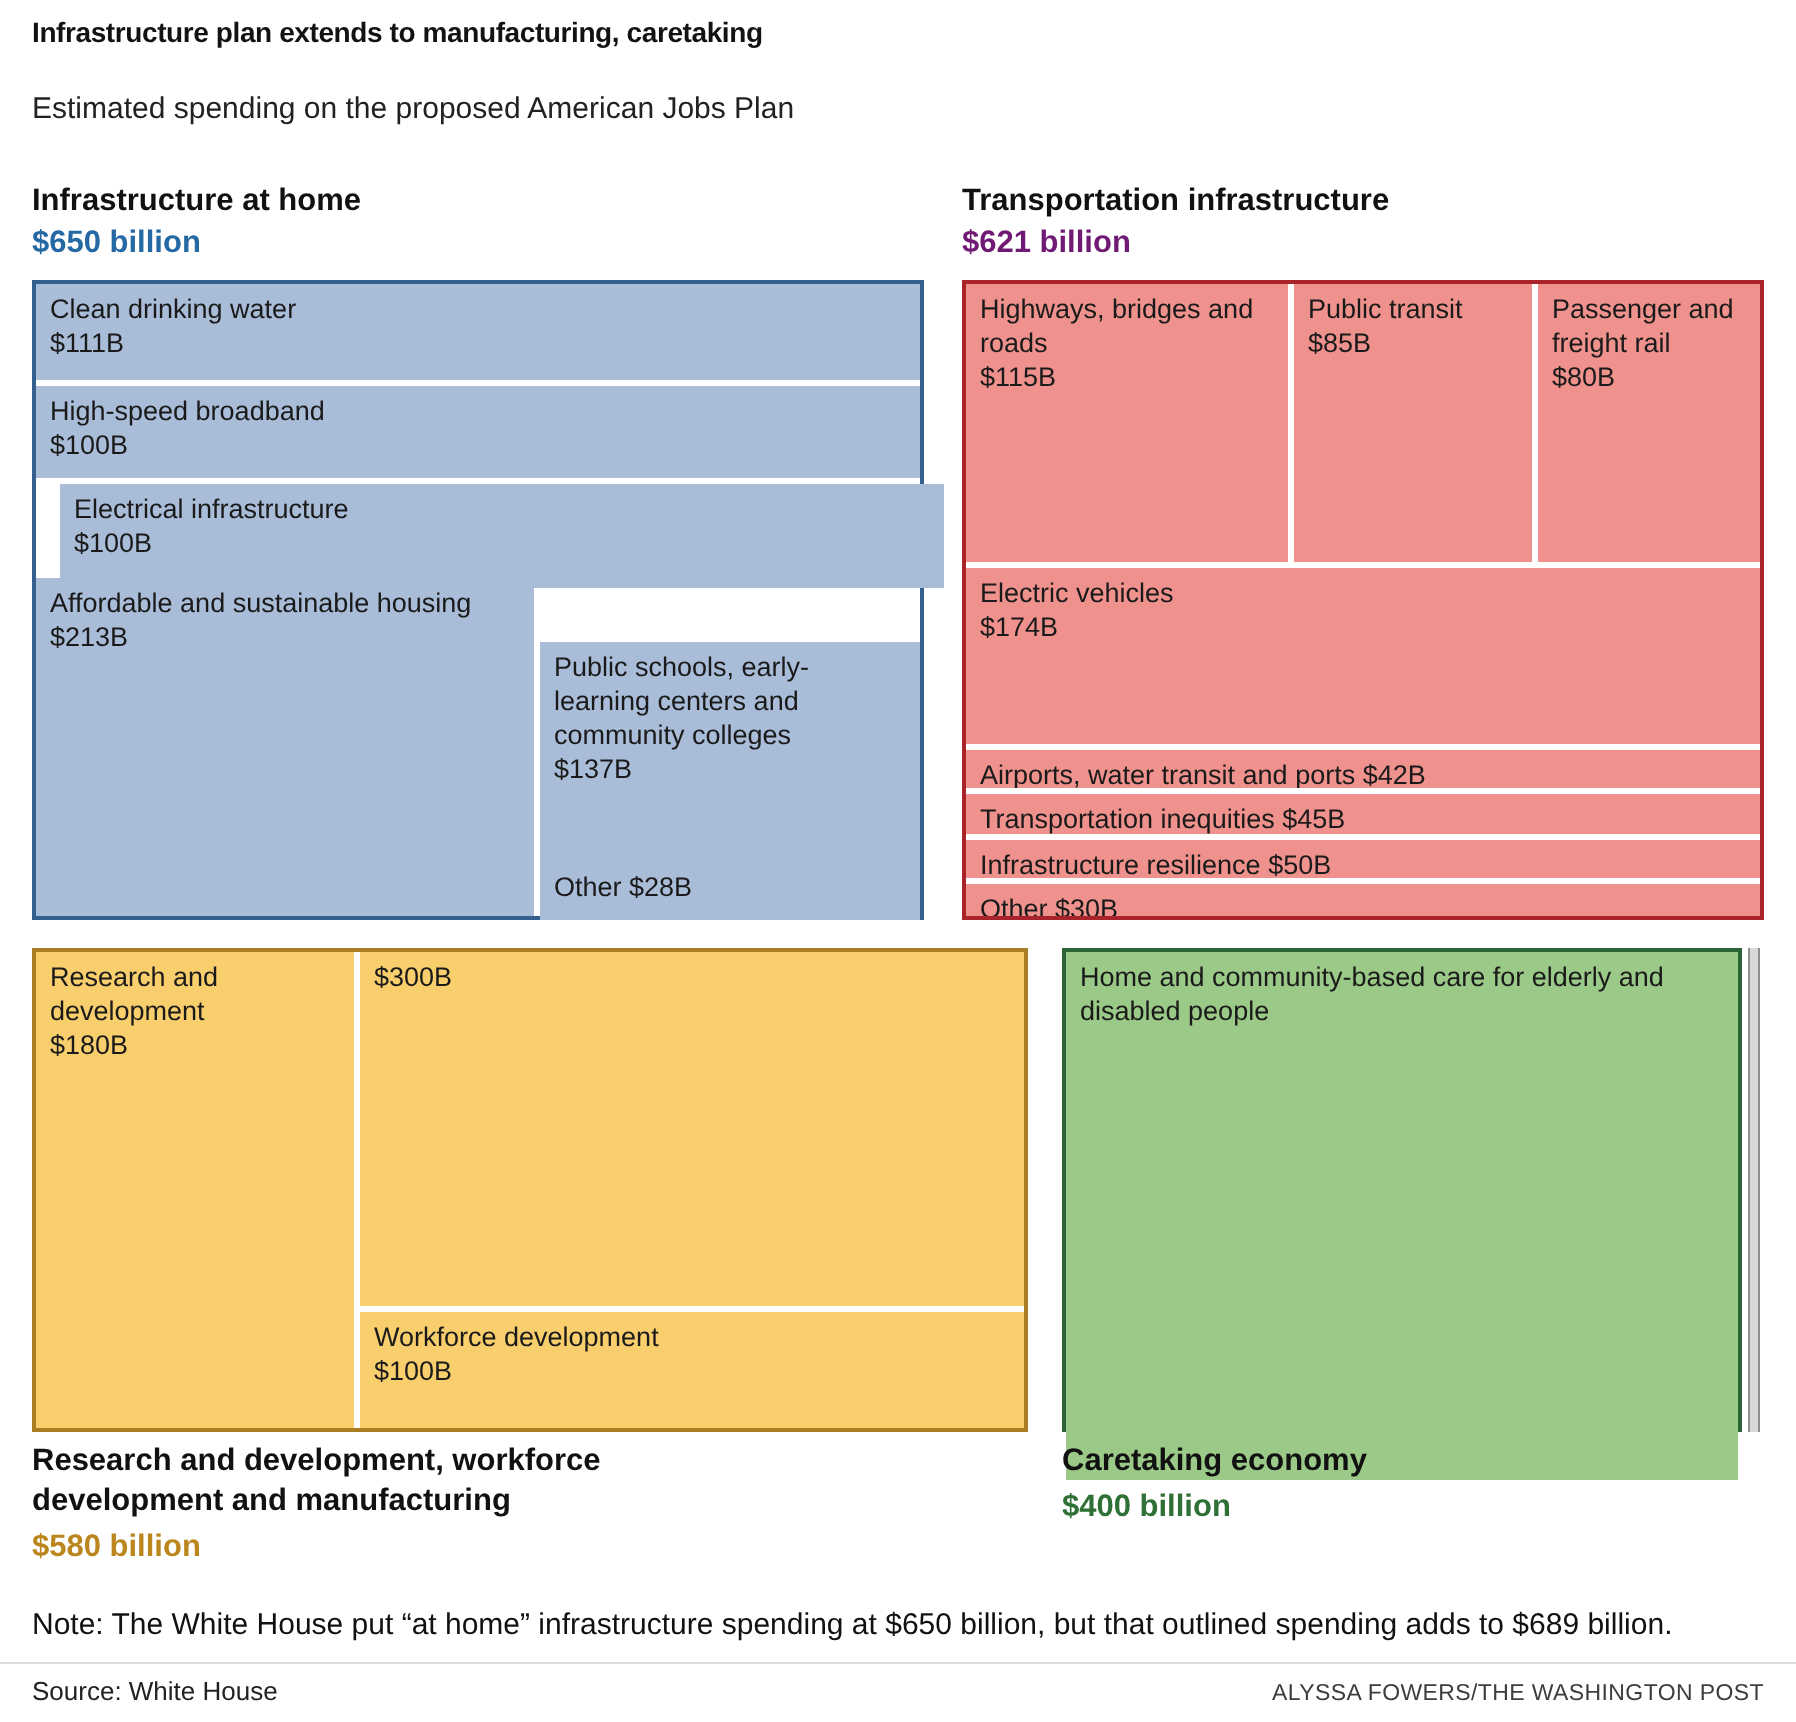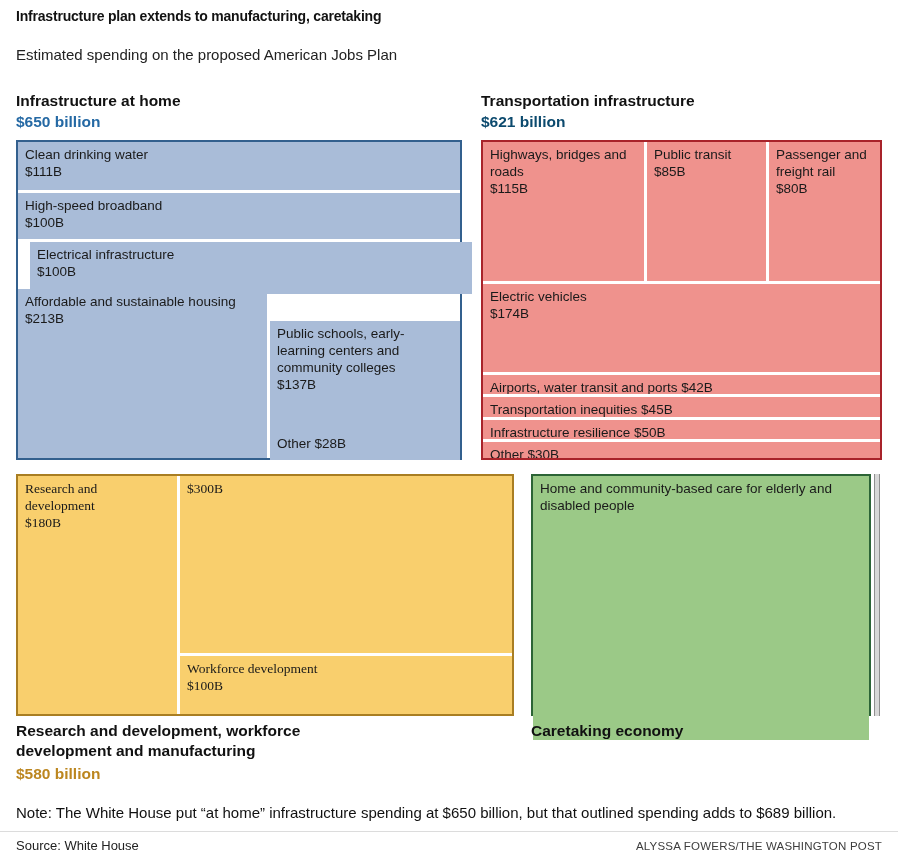--- a/index.html
+++ b/index.html
@@ -15,34 +15,34 @@
   .subtitle {
     position:absolute; left:16px; top:46px; width:860px;
     font-size:15px; color:#222;
   }
   .col-head { position:absolute; }
   .col-head .g-title { font-size:15.5px; font-weight:700; color:#111; line-height:1.25; }
   .col-head .g-total { font-size:15.5px; font-weight:700; margin-top:3px; }
   .head-home  { left:16px;  top:91px; }
   .head-trans { left:481px; top:91px; }
   .total-home  { color:#2569a4; }
-  .total-trans { color:#0c4a6e; }
+  .total-trans { color:#701a75; }
   .total-rnd   { color:#bc861f; }
   .total-care  { color:#2f7036; }
 
   .tm { position:absolute; background:#fff; }
   .tm-home  { left:16px;  top:140px; width:446px; height:320px; border:2px solid #33608e; }
   .tm-trans { left:481px; top:140px; width:401px; height:320px; border:2px solid #a8232a; }
   .tm-rnd   { left:16px;  top:474px; width:498px; height:242px; border:2px solid #a97e22; }
   .tm-care  { left:531px; top:474px; width:340px; height:242px; border:2px solid #2c6436; }
 
   .cell { position:absolute; padding:4px 8px 4px 7px; font-size:13.5px; line-height:1.27; overflow:hidden; }
   .tm-home  .cell { background:#a9bcd8; }
   .tm-trans .cell { background:#ef928d; }
-  .tm-rnd   .cell { background:#f9cf6d;font-family:Liberation Serif, serif; }
+  .tm-rnd   .cell { background:#f9cf6d; }
   .tm-care  .cell { background:#9bc987; }
   .cell-label, .cell-value { display:block; }
   .cell-inline .cell-label, .cell-inline .cell-value { display:inline; }
 
   
   .c-water      { left:0;     top:0;     width:442px; height:48px; }
   .c-broadband  { left:0;     top:51px;  width:442px; height:46px; }
   .c-electrical { left:12px;     top:100px; width:442px; height:52px; }
   .c-housing    { left:0;     top:147px; width:249px; height:169px; }
   .c-schools    { left:252px; top:147px; width:190px; height:139px;margin-top:32px; }
@@ -191,20 +191,21 @@
     </div>
   </div>
   <div class="sliver"></div>
 
   <div class="bot-label bot-rnd">
     <div class="g-title">Research and development, workforce development and manufacturing</div>
     <div class="g-total total-rnd">$580 billion</div>
   </div>
   <div class="bot-label bot-care">
     <div class="g-title">Caretaking economy</div>
+    <div class="g-total total-care">$400 billion</div>
   </div>
 
   <p class="note">Note: The White House put “at home” infrastructure spending at $650 billion, but that outlined spending adds to $689 billion.</p>
   <div class="rule"></div>
   <div class="source-row">
     <span class="source">Source: White House</span>
     <span class="credit">ALYSSA FOWERS/THE WASHINGTON POST</span>
   </div>
 
 </div>

